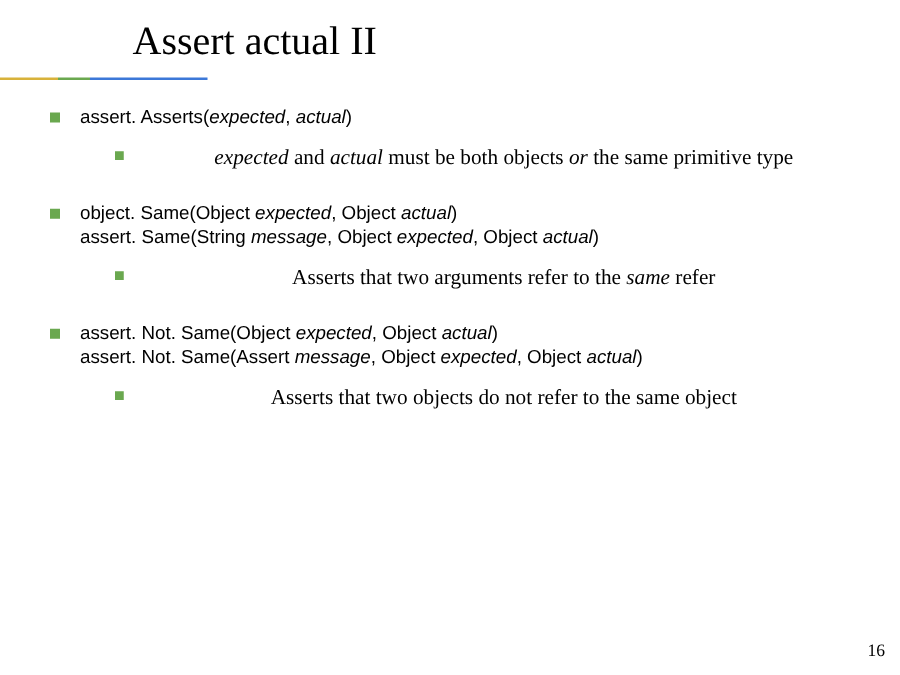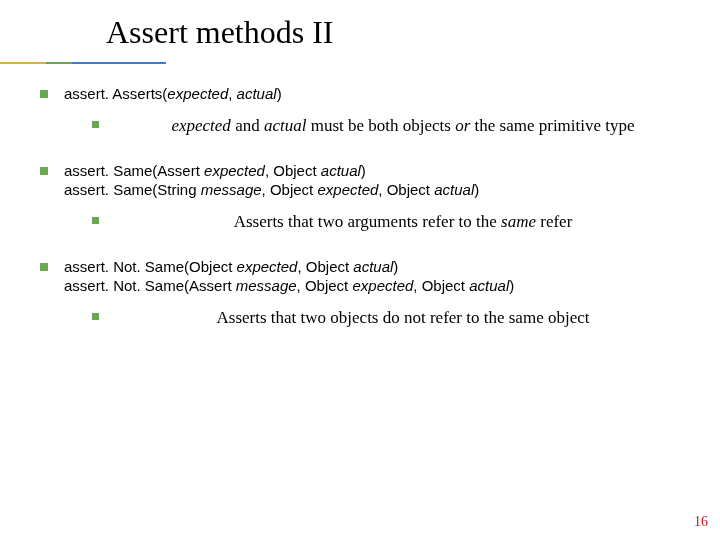--- a/index.html
+++ b/index.html
@@ -86,29 +86,29 @@
   }
   .bi { font-style: italic; font-weight: normal; }
   .i  { font-style: italic; }
   .gap    { margin-top: 24px; }
   .pagenum {
     position: absolute;
     right: 12px;
     bottom: 10px;
     font-size: 14px;
     font-family: "Times New Roman", Times, serif;
-    color: #b91c1c;
+    color: #000000;
   }
 </style>
 </head>
 <body>
 
 <div class="slide">
 
-  <div class="title">Assert methods II</div>
+  <div class="title">Assert actual II</div>
   <div class="accent-bar"></div>
 
   <div class="content">
 
     <div class="l1">
       <div class="bullet"></div>
       <div class="code-ish">
         <span>assert. Asserts(</span><span class="bi">expected</span><span>, </span><span class="bi">actual</span><span>)</span>
       </div>
 
@@ -116,21 +116,21 @@
         <div class="l2">
           <div class="bullet"></div>
           <span class="bi">expected</span><span> and </span><span class="bi">actual</span><span> must be both objects </span><span class="i">or</span><span> the same primitive type</span>
         </div>
       </div>
     </div>
 
     <div class="l1 gap">
       <div class="bullet"></div>
       <div class="code-ish">
-        <span>assert. Same(Assert </span><span class="bi">expected</span><span>, Object </span><span class="bi">actual</span><span>)</span>
+        <span>object. Same(Object </span><span class="bi">expected</span><span>, Object </span><span class="bi">actual</span><span>)</span>
       </div>
       <div class="code-ish">
         <span>assert. Same(String </span><span class="bi">message</span><span>, Object </span><span class="bi">expected</span><span>, Object </span><span class="bi">actual</span><span>)</span>
       </div>
 
       <div class="l2wrap">
         <div class="l2">
           <div class="bullet"></div>
           <span>Asserts that two arguments refer to the </span><span class="i">same</span><span> refer</span>
         </div>

